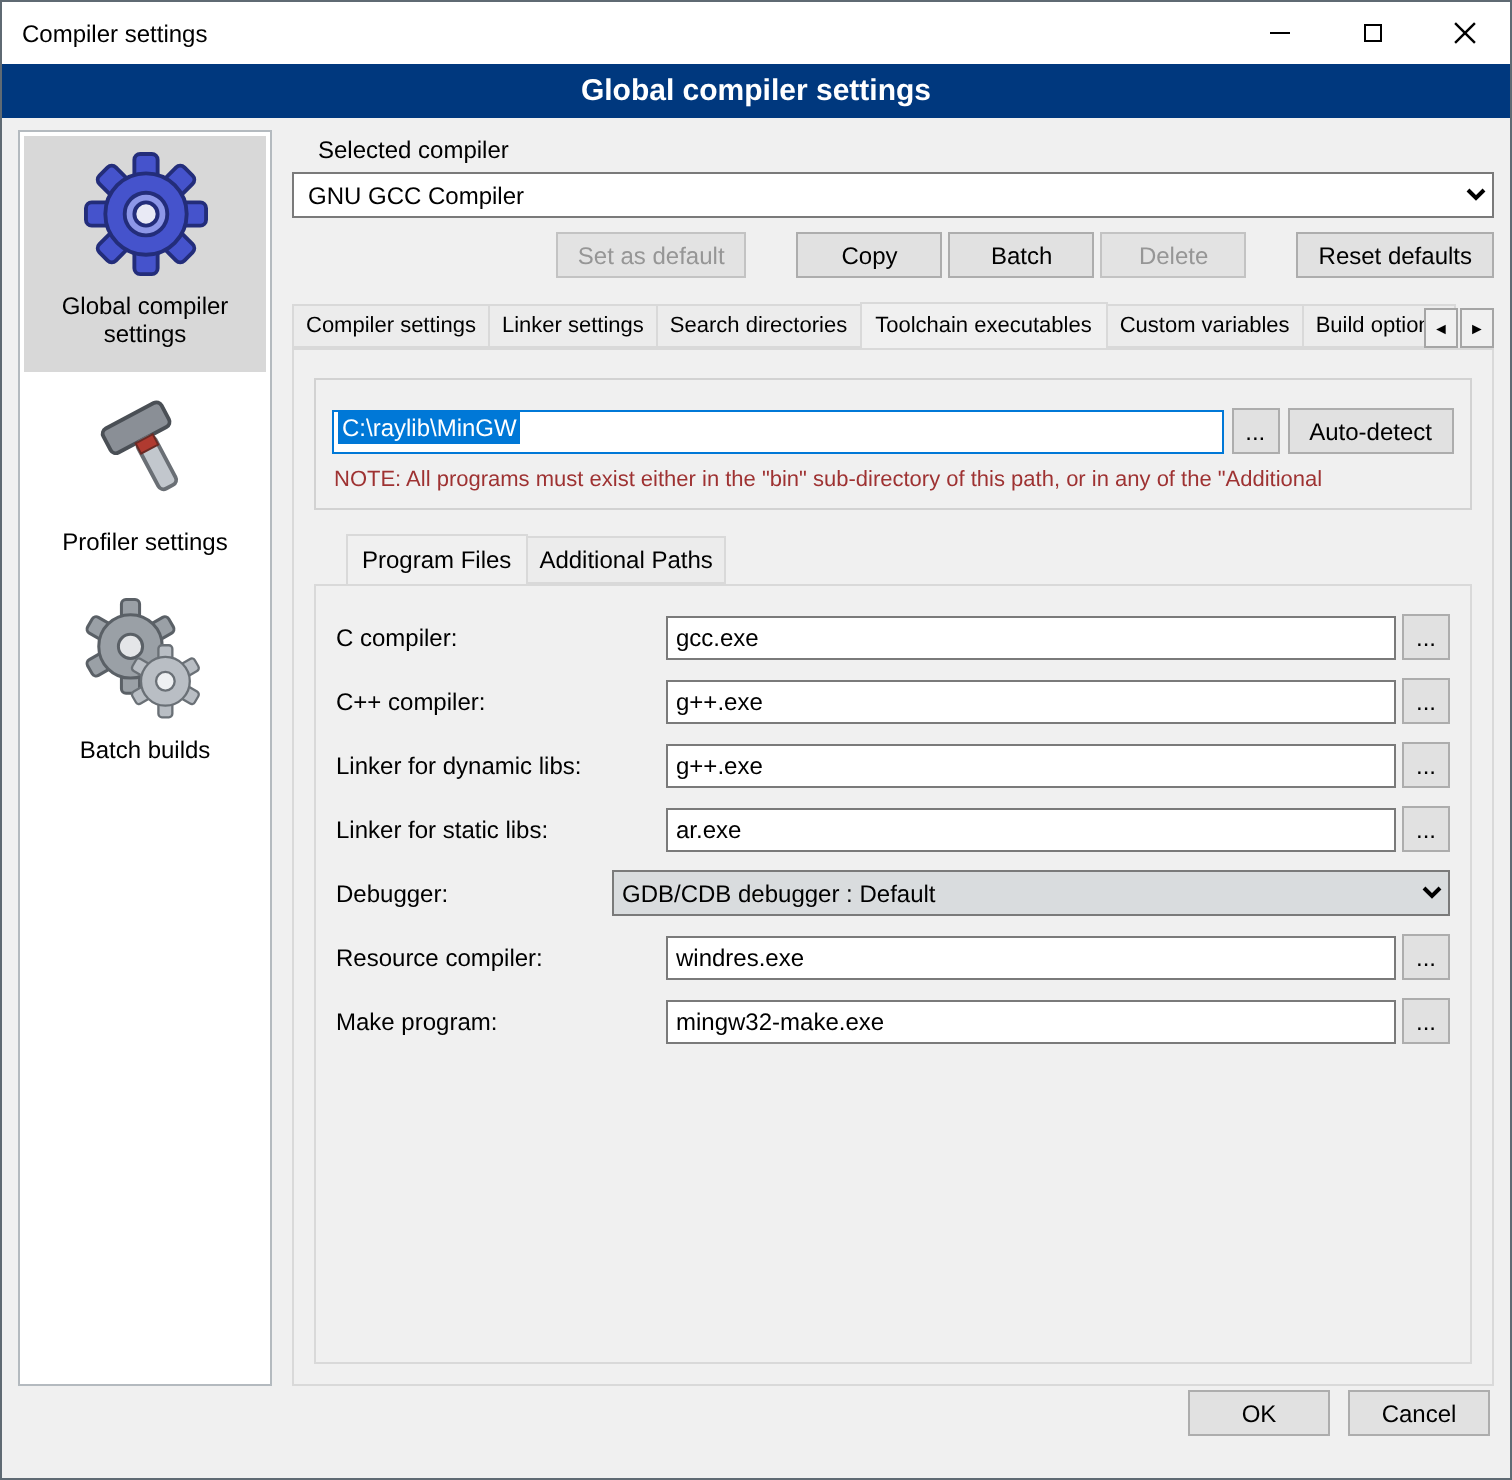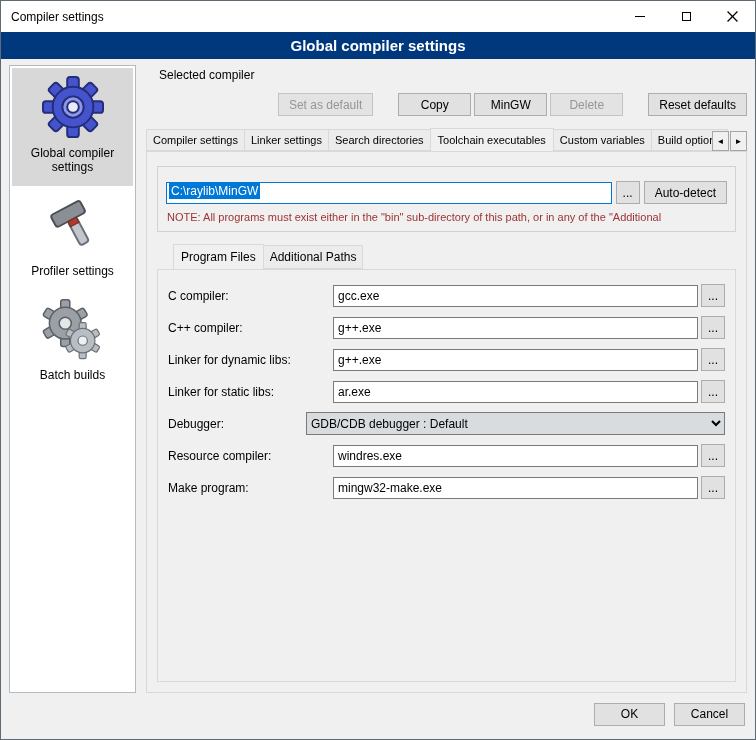--- a/index.html
+++ b/index.html
@@ -123,21 +123,21 @@
   .tinput {
     flex: 1; height: 22px; border: 1px solid #7a7a7a; background: #fff;
     font-family: "Liberation Sans", sans-serif; font-size: 12px; padding: 0 4px; margin-left: 27px;
   }
   select.debugger-select {
     flex: 1; height: 23px; border: 1px solid #7a7a7a; background: #d9dcde;
     font-family: "Liberation Sans", sans-serif; font-size: 12px;
   }
   
   .footer {
-    flex: 0 0 44px; display: flex; justify-content: flex-end; align-items: center;
+    flex: 0 0 44px; display: flex; justify-content: flex-end; 
     gap: 9px; padding: 0 10px 6px 0; background: #f0f0f0;
   }
   .footer .btn { min-width: 71px; }
 </style>
 </head>
 <body>
 
 <div class="window">
 
   <div class="titlebar">
@@ -223,25 +223,28 @@
           </g>
         </svg>
         <span>Batch builds</span>
       </div>
     </div>
 
     <div class="main">
 
       <div class="sc-label">Selected compiler</div>
 
+      <select class="compiler-select">
+        <option>GNU GCC Compiler</option>
+      </select>
 
       <div class="btn-row">
         <button class="btn disabled">Set as default</button>
         <button class="btn ml25">Copy</button>
-        <button class="btn ml3">MinGW</button>
+        <button class="btn ml3">Batch</button>
         <button class="btn disabled ml3">Delete</button>
         <button class="btn ml25">Reset defaults</button>
       </div>
 
       <div class="tabs-wrap">
         <div class="tabs">
           <div class="tab">Compiler settings</div>
           <div class="tab">Linker settings</div>
           <div class="tab">Search directories</div>
           <div class="tab active">Toolchain executables</div>

